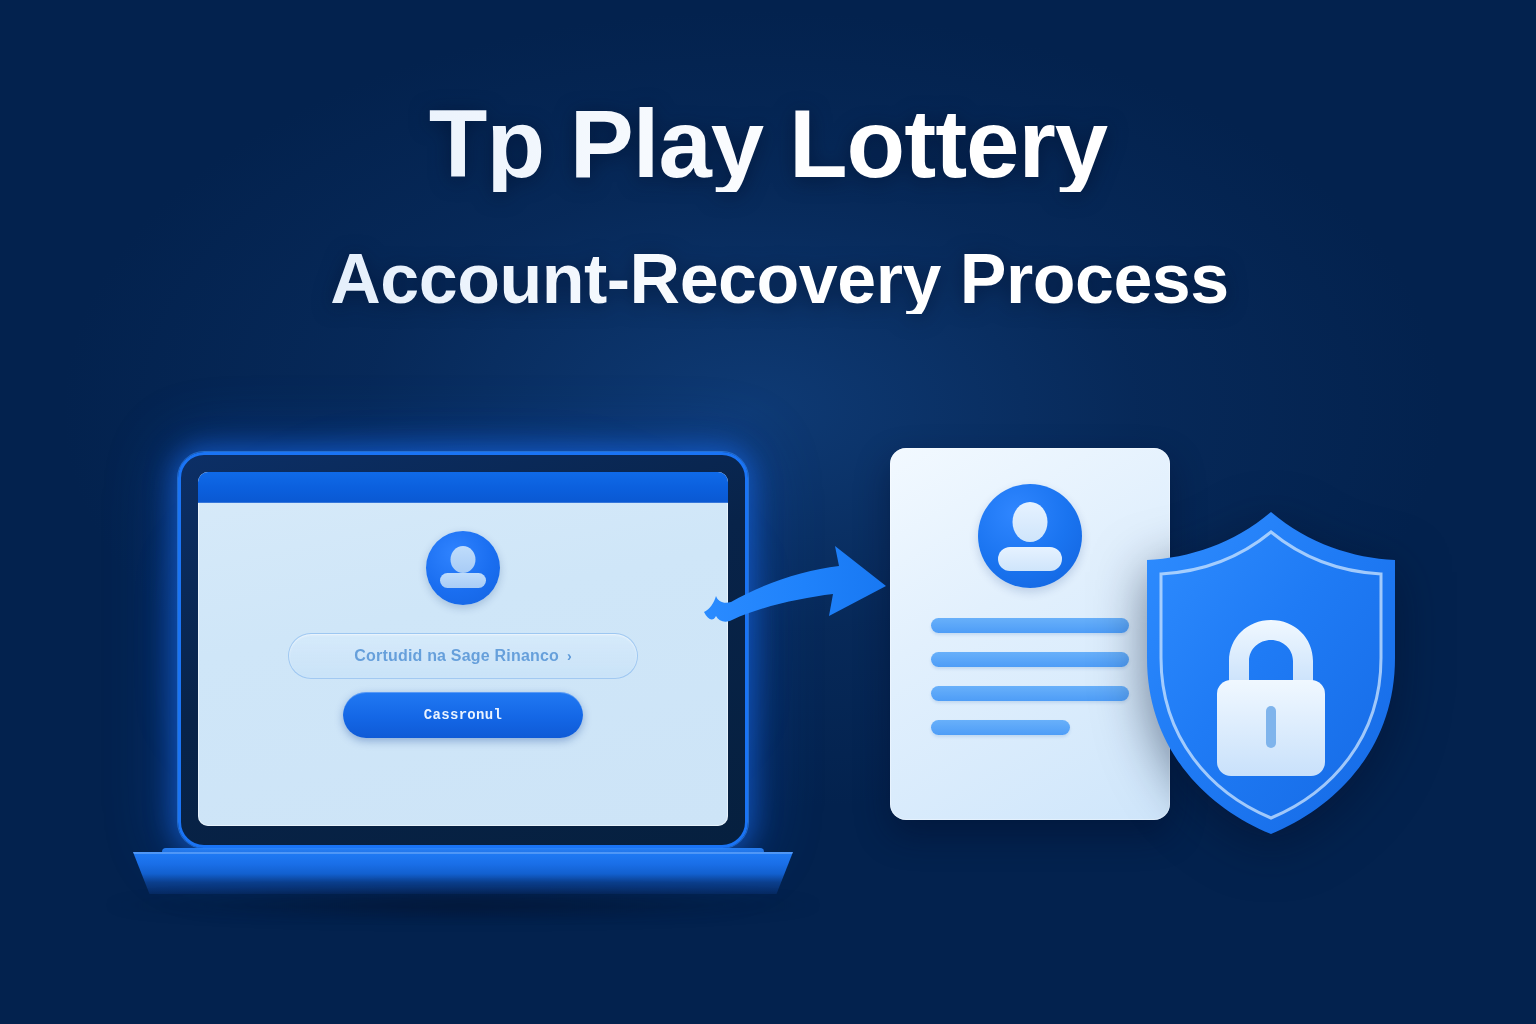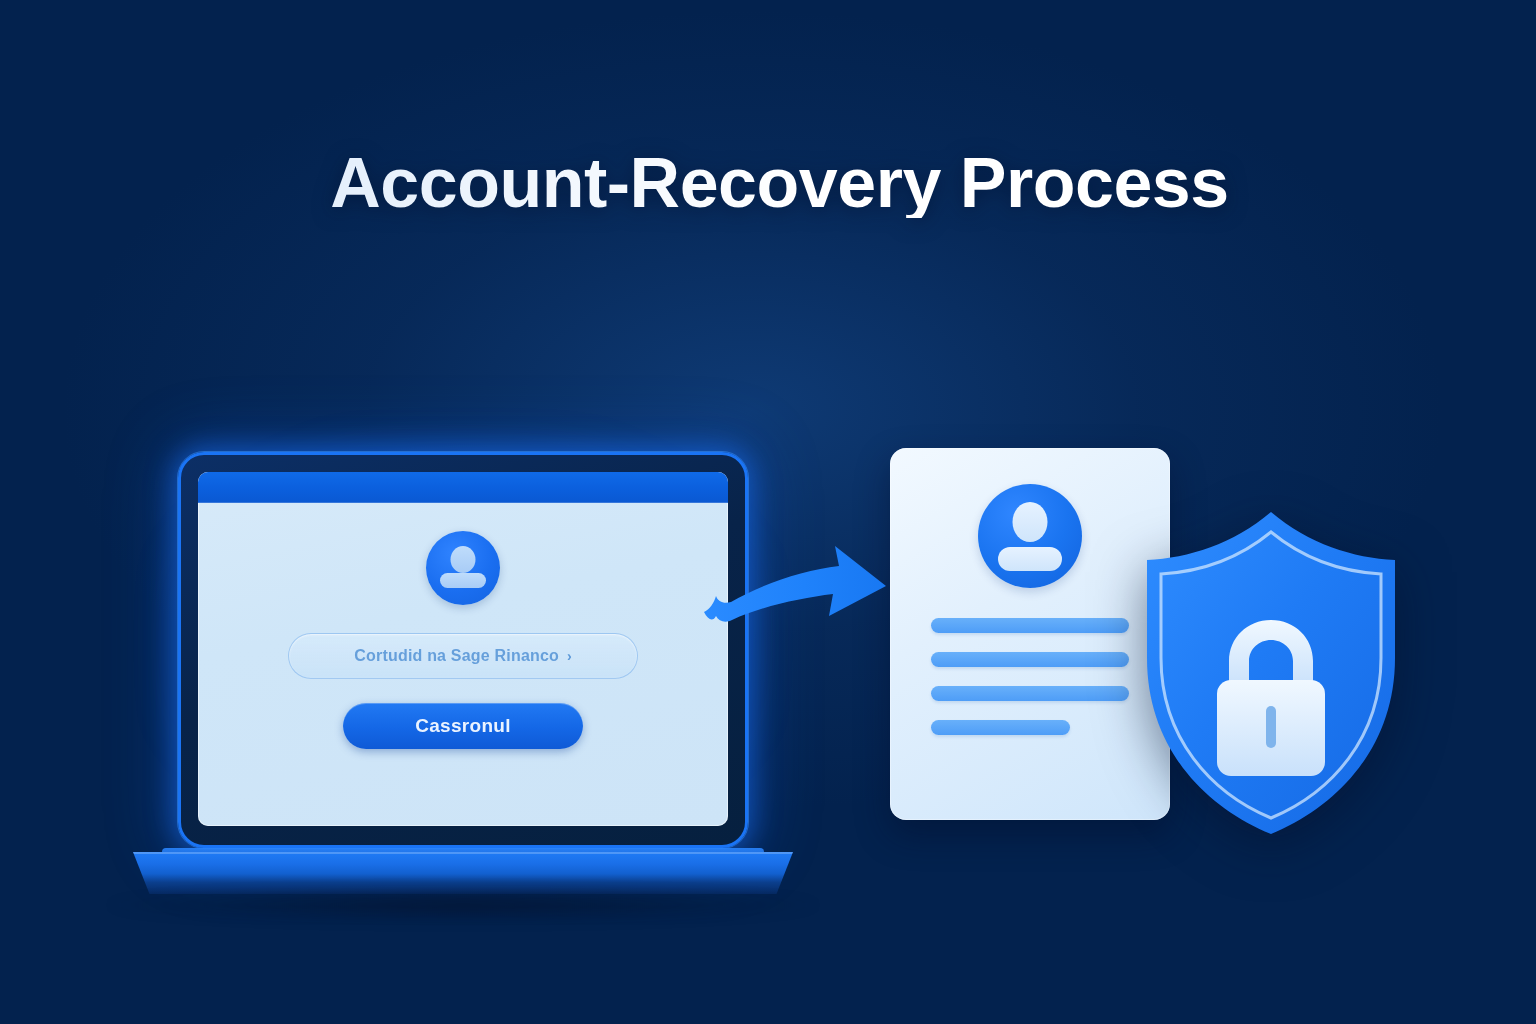--- a/index.html
+++ b/index.html
@@ -185,30 +185,30 @@
     letter-spacing: 0.2px;
     opacity: 0.92;
     filter: blur(0.25px);
   }
   .input-caret {
     font-size: 14px;
     color: #5e9ad9;
     font-weight: 700;
   }
   .cta-button {
-    margin-top: 24px;
+    margin-top: 13px;
     width: 240px;
     height: 46px;
     border: none;
     border-radius: 23px;
     background: linear-gradient(180deg, #2179f3 0%, #1467e6 55%, #0f5ad6 100%);
     color: #eaf3ff;
-    font-size: 19px;
+    font-size: 14px;
     font-weight: 700;
-    font-family: Liberation Sans, sans-serif;
+    font-family: Liberation Mono, monospace;
     letter-spacing: 0.3px;
     cursor: pointer;
     box-shadow: 0 3px 8px rgba(12,60,150,0.35), inset 0 1px 0 rgba(255,255,255,0.25);
   }
   .laptop-base {
     position: absolute;
     left: -45px;
     top: 400px;
     width: 660px;
     height: 42px;
@@ -314,20 +314,21 @@
     z-index: 6;
     filter: drop-shadow(0 12px 26px rgba(2,14,42,0.5));
   }
 </style>
 </head>
 <body>
 
 <div id="stage">
 
   <div class="title-block layer">
+    <h1 class="main-title">Tp Play Lottery</h1>
     <h2 class="sub-title">Account-Recovery Process</h2>
   </div>
 
   <div class="laptop layer">
     <div class="laptop-glow"></div>
 
     <div class="laptop-lid">
       <div class="screen">
 
         <div class="screen-titlebar"></div>

